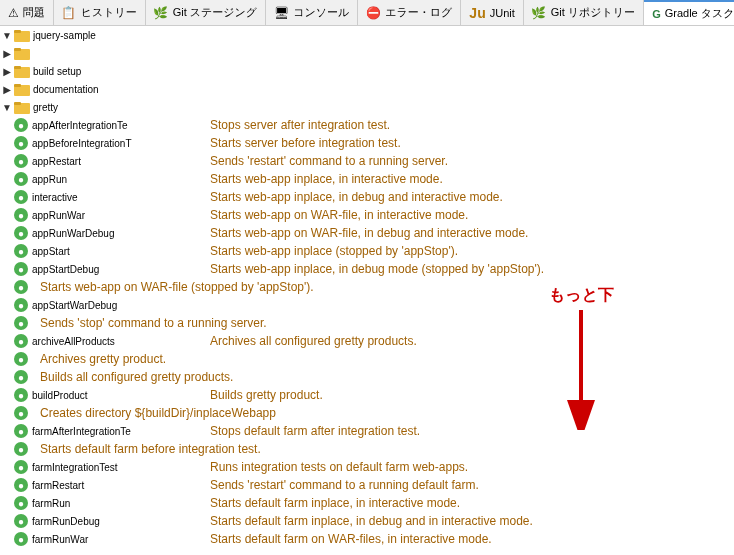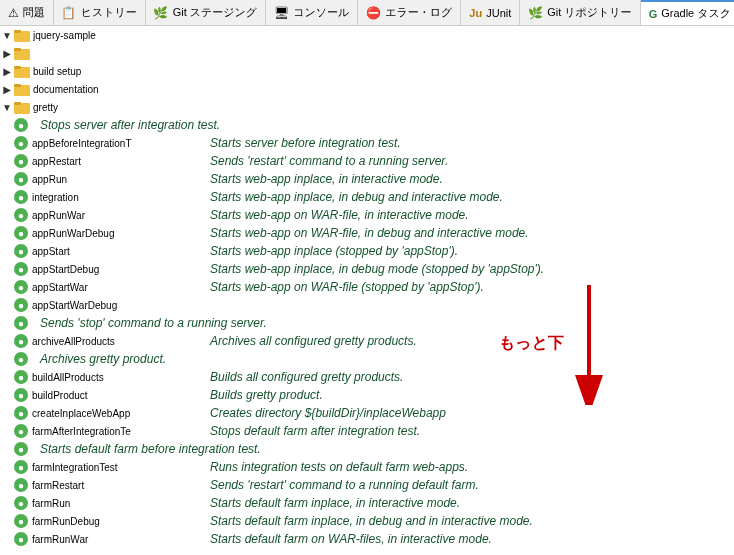--- a/index.html
+++ b/index.html
@@ -95,35 +95,34 @@
     .node-label {
       font-size: 10px;
       color: #000;
       min-width: 170px;
       max-width: 170px;
       overflow: hidden;
       white-space: nowrap;
     }
     .node-desc {
       font-size: 12px;
-      color: #14532d;
+      color: #a16207;
       padding-left: 8px;
-      font-style: italic;
     }
 
     
     .annotation-container {
       position: relative;
     }
     .arrow-annotation {
       position: absolute;
       right: 120px;
       top: 285px;
       display: flex;
-      flex-direction: row;
+      flex-direction: column;
       align-items: center;
       pointer-events: none;
       z-index: 10;
     }
     .arrow-text {
       color: #cc0000;
       font-size: 16px;
       font-weight: bold;
       font-family: 'MS Gothic', sans-serif;
       white-space: nowrap;
@@ -161,21 +160,21 @@
     </div>
     <div class="tab-item">
       <span class="tab-icon">🖥</span>
       <span>コンソール</span>
     </div>
     <div class="tab-item">
       <span class="tab-icon">⛔</span>
       <span>エラー・ログ</span>
     </div>
     <div class="tab-item">
-      <span class="tab-icon" style="font-size:11px;font-weight:bold;color:#b5790a;">Ju</span>
+      <span class="tab-icon" style="font-size:14px;font-weight:bold;color:#b5790a;">Ju</span>
       <span>JUnit</span>
     </div>
     <div class="tab-item">
       <span class="tab-icon">🌿</span>
       <span>Git リポジトリー</span>
     </div>
     <div class="tab-item active" style="border-top:2px solid #4a90d9;">
       <span class="tab-icon" style="color:#2d8040;font-weight:bold;font-size:11px;">G</span>
       <span>Gradle タスク</span>
     </div>
@@ -234,20 +233,21 @@
             <rect x="0" y="3" width="16" height="11" rx="1" fill="#f0c040"></rect>
             <rect x="0" y="2" width="7" height="3" rx="1" fill="#d4a020"></rect>
           </svg>
       </span>
       <span class="node-label">gretty</span>
     </div>
 
     <div class="tree-row indent-2">
       <span class="expand-icon"> </span>
       <span class="task-icon green">●</span>
+      <span class="node-label">appAfterIntegrationTe</span>
       <span class="node-desc">Stops server after integration test.</span>
     </div>
     <div class="tree-row indent-2">
       <span class="expand-icon"> </span>
       <span class="task-icon green">●</span>
       <span class="node-label">appBeforeIntegrationT</span>
       <span class="node-desc">Starts server before integration test.</span>
     </div>
     <div class="tree-row indent-2">
       <span class="expand-icon"> </span>
@@ -257,21 +257,21 @@
     </div>
     <div class="tree-row indent-2">
       <span class="expand-icon"> </span>
       <span class="task-icon green">●</span>
       <span class="node-label">appRun</span>
       <span class="node-desc">Starts web-app inplace, in interactive mode.</span>
     </div>
     <div class="tree-row indent-2">
       <span class="expand-icon"> </span>
       <span class="task-icon green">●</span>
-      <span class="node-label">integration</span>
+      <span class="node-label">interactive</span>
       <span class="node-desc">Starts web-app inplace, in debug and interactive mode.</span>
     </div>
     <div class="tree-row indent-2">
       <span class="expand-icon"> </span>
       <span class="task-icon green">●</span>
       <span class="node-label">appRunWar</span>
       <span class="node-desc">Starts web-app on WAR-file, in interactive mode.</span>
     </div>
     <div class="tree-row indent-2">
       <span class="expand-icon"> </span>
@@ -287,21 +287,20 @@
     </div>
     <div class="tree-row indent-2">
       <span class="expand-icon"> </span>
       <span class="task-icon green">●</span>
       <span class="node-label">appStartDebug</span>
       <span class="node-desc">Starts web-app inplace, in debug mode (stopped by 'appStop').</span>
     </div>
     <div class="tree-row indent-2">
       <span class="expand-icon"> </span>
       <span class="task-icon green">●</span>
-      <span class="node-label">appStartWar</span>
       <span class="node-desc">Starts web-app on WAR-file (stopped by 'appStop').</span>
     </div>
     <div class="tree-row indent-2">
       <span class="expand-icon"> </span>
       <span class="task-icon green">●</span>
       <span class="node-label">appStartWarDebug</span>
     </div>
     <div class="tree-row indent-2">
       <span class="expand-icon"> </span>
       <span class="task-icon green">●</span>
@@ -314,33 +313,31 @@
       <span class="node-desc">Archives all configured gretty products.</span>
     </div>
     <div class="tree-row indent-2">
       <span class="expand-icon"> </span>
       <span class="task-icon green">●</span>
       <span class="node-desc">Archives gretty product.</span>
     </div>
     <div class="tree-row indent-2">
       <span class="expand-icon"> </span>
       <span class="task-icon green">●</span>
-      <span class="node-label">buildAllProducts</span>
       <span class="node-desc">Builds all configured gretty products.</span>
     </div>
     <div class="tree-row indent-2">
       <span class="expand-icon"> </span>
       <span class="task-icon green">●</span>
       <span class="node-label">buildProduct</span>
       <span class="node-desc">Builds gretty product.</span>
     </div>
     <div class="tree-row indent-2">
       <span class="expand-icon"> </span>
       <span class="task-icon green">●</span>
-      <span class="node-label">createInplaceWebApp</span>
       <span class="node-desc">Creates directory ${buildDir}/inplaceWebapp</span>
     </div>
     <div class="tree-row indent-2">
       <span class="expand-icon"> </span>
       <span class="task-icon green">●</span>
       <span class="node-label">farmAfterIntegrationTe</span>
       <span class="node-desc">Stops default farm after integration test.</span>
     </div>
     <div class="tree-row indent-2">
       <span class="expand-icon"> </span>

